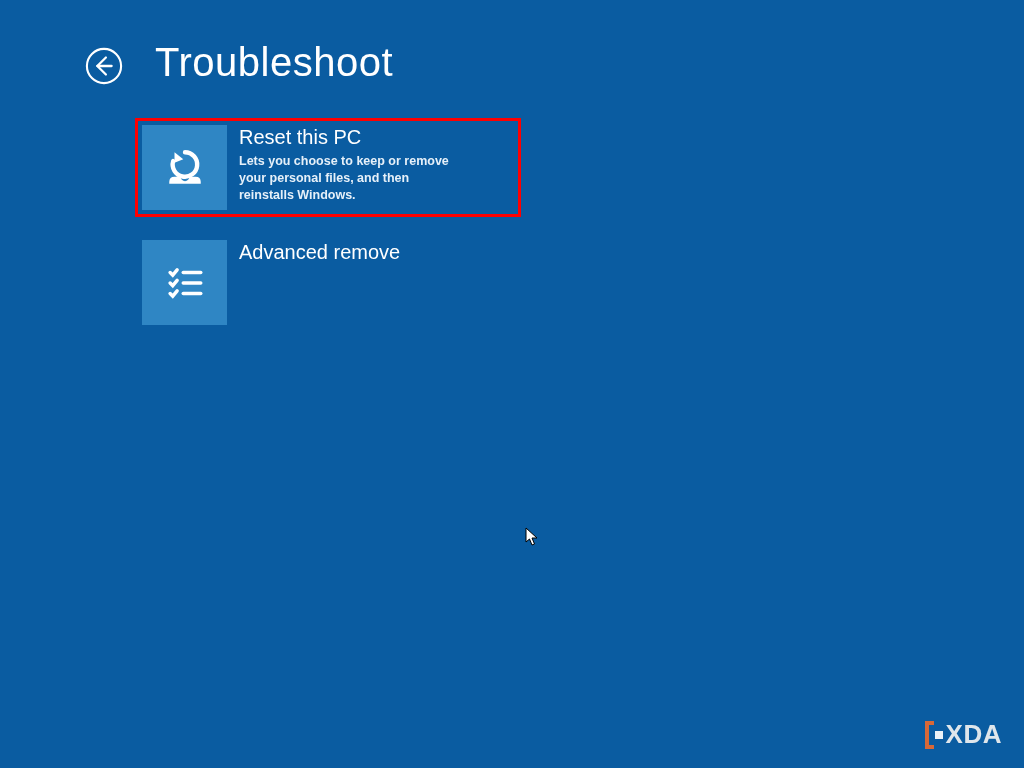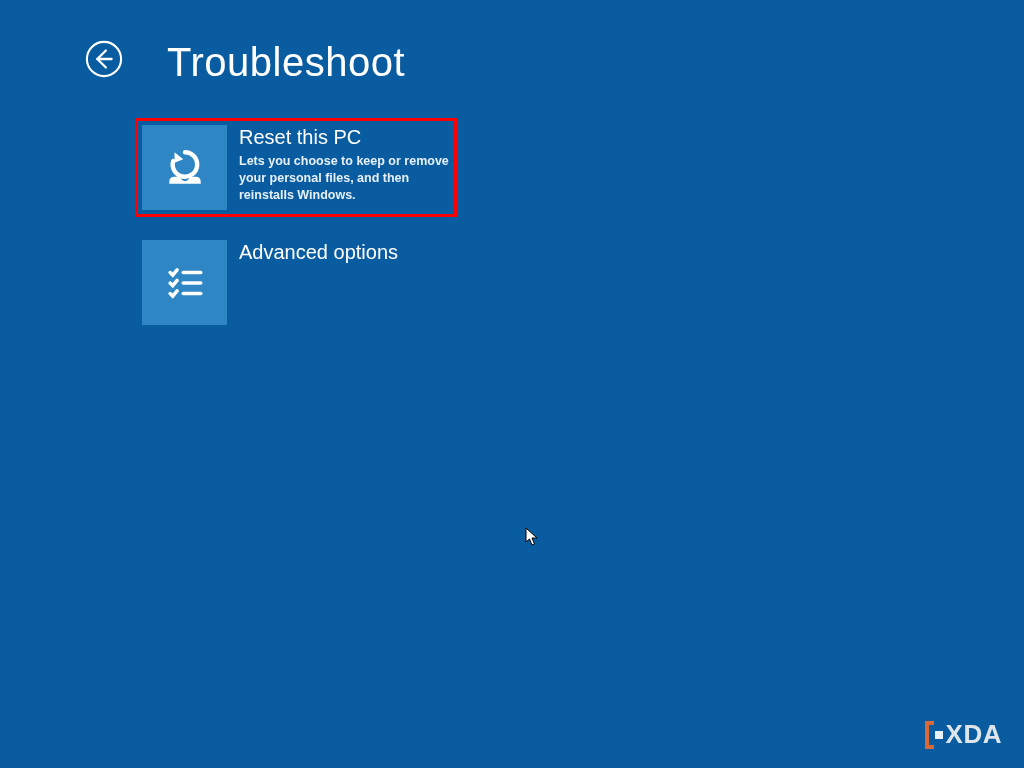--- a/index.html
+++ b/index.html
@@ -10,22 +10,22 @@
     color: #ffffff;
     overflow: hidden;
     position: relative;
   }
 
   .header {
     position: absolute;
     top: 40px;
     left: 85px;
     display: flex;
-    align-items: flex-start;
-    gap: 44px;
+    align-items: flex-end;
+    gap: 32px;
   }
   .back-btn {
     width: 38px; height: 38px;
     cursor: pointer;
   }
   .title {
     font-size: 40px;
     font-weight: 300;
     letter-spacing: 0.5px;
   }
@@ -36,21 +36,21 @@
     left: 135px;
     display: flex;
     flex-direction: column;
   }
 
   .tile {
     display: flex;
     align-items: flex-start;
     padding: 7px;
     cursor: pointer;
-    width: 322px;
+    width: 386px;
   }
   .tile.highlighted {
     border: 3px solid #ff0000;
     padding: 4px;
   }
   .tile + .tile {
     margin-top: 16px;
   }
   .tile-icon {
     width: 85px;
@@ -146,21 +146,21 @@
           <path d="M 15 20 l 3 3 l 5 -6"></path>
           <line x1="30" y1="20" x2="50" y2="20"></line>
           <path d="M 15 32 l 3 3 l 5 -6"></path>
           <line x1="30" y1="32" x2="50" y2="32"></line>
           <path d="M 15 44 l 3 3 l 5 -6"></path>
           <line x1="30" y1="44" x2="50" y2="44"></line>
         </g>
       </svg>
     </div>
     <div class="tile-text">
-      <div class="tile-title">Advanced options</div>
+      <div class="tile-title">Advanced remove</div>
     </div>
   </div>
 
 </div>
 
 <svg class="cursor" viewBox="0 0 14 20">
   <path d="M 1 1 L 1 15 L 4.5 12 L 7 18 L 9.5 17 L 7 11 L 12 11 Z" fill="#ffffff" stroke="#000000" stroke-width="1"></path>
 </svg>
 
 <div class="watermark">

